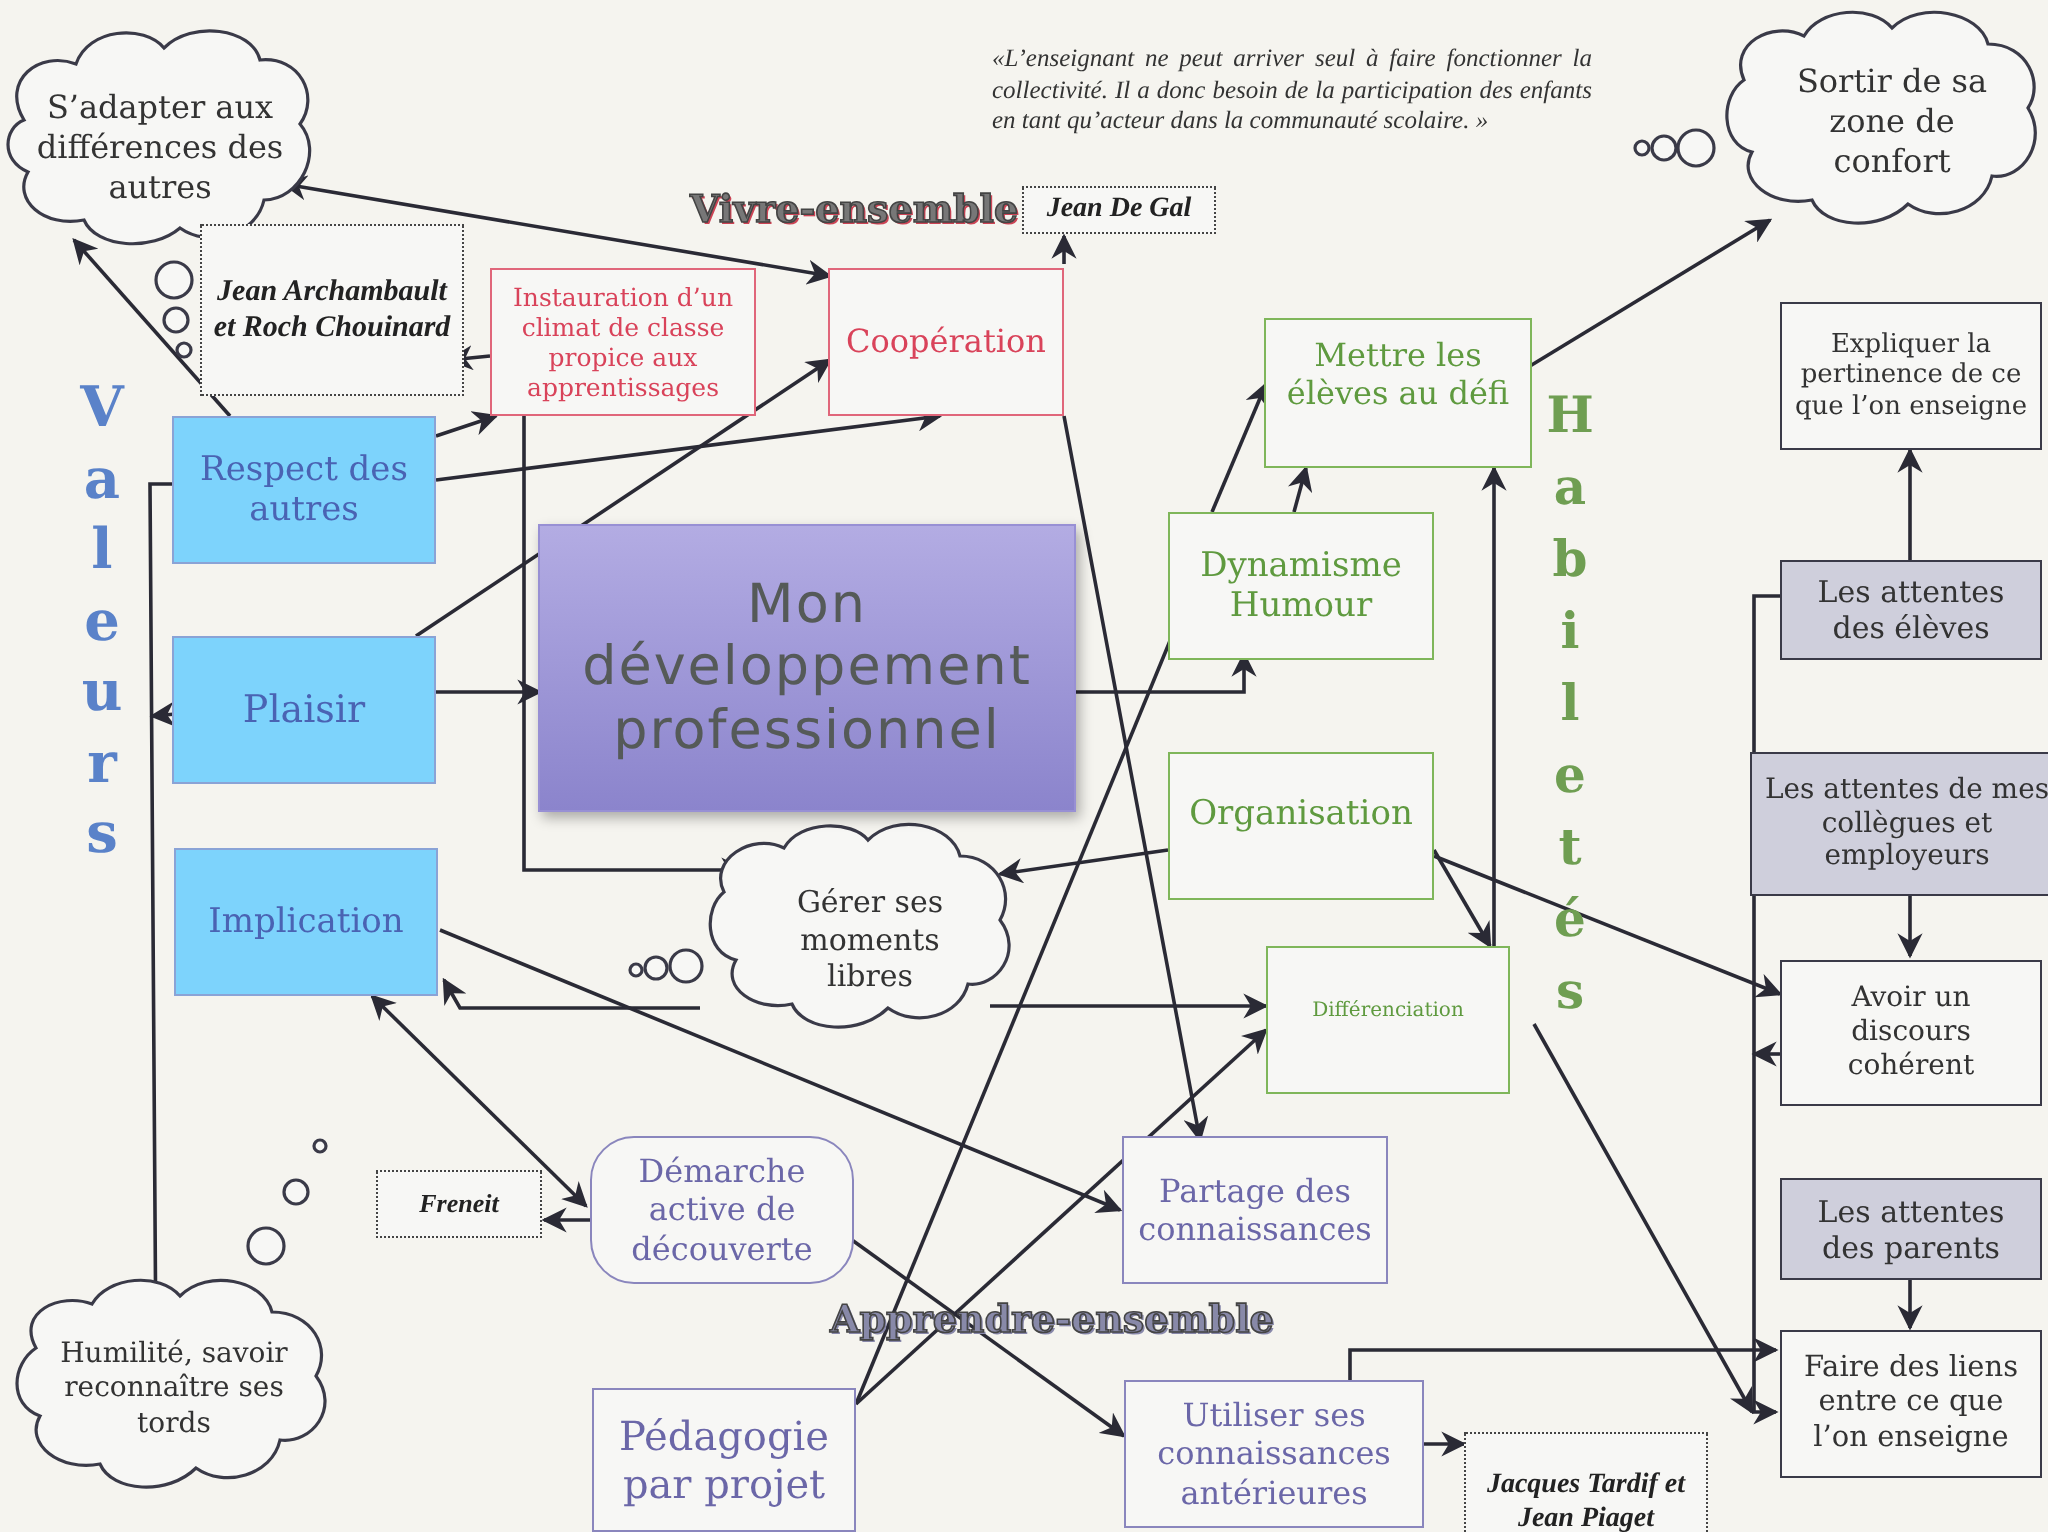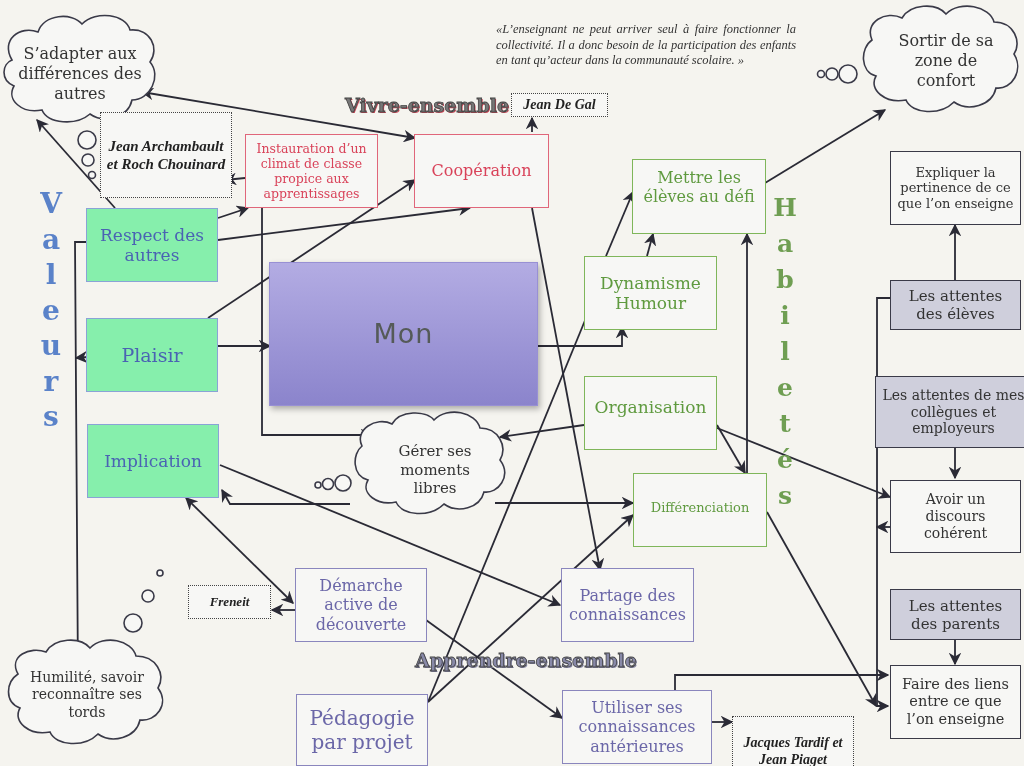--- a/index.html
+++ b/index.html
@@ -1,19 +1,19 @@
 <!DOCTYPE html>
 <html><head>
 <meta charset="utf-8">
 <style>
   html,body{margin:0;padding:0;}
   body{width:1024px;height:766px;background:#f5f4ef;position:relative;overflow:hidden;font-family:"DejaVu Serif",serif;}
   #links{position:absolute;left:0;top:0;width:1024px;height:766px;}
   .node{position:absolute;box-sizing:border-box;display:flex;align-items:center;justify-content:center;text-align:center;line-height:1.2;padding:2px 4px;}
-  .blue{border:1.5px solid #8aa3d6;color:#4a63b3;background:#86efac;font-size:17px;}
+  .blue{border:1.5px solid #8aa3d6;color:#4a63b3;background:#7dd3fc;font-size:17px;}
   .green{border:1.5px solid #7fb65a;color:#5f9a3f;background:#f7f7f5;font-size:16px;}
   .red{border:1.5px solid #e0667a;color:#d9435a;background:#f7f7f5;}
   .lav{border:1.5px solid #8a86bd;color:#6b67a8;background:#f7f7f5;font-size:16px;}
   .grey{border:1.5px solid #3a3a48;color:#333;background:#f7f7f5;font-size:14px;}
   .greyfill{border:1.5px solid #3a3a48;color:#333;background:#cfcfdc;font-size:15px;}
   .ref{border:1.5px dotted #444;color:#222;background:#f7f7f5;font-style:italic;font-weight:bold;font-family:"Liberation Serif",serif;font-size:14px;}
   .center{background:linear-gradient(#b3ace3,#8b84cc);border:1px solid #9890d4;box-shadow:2px 3px 6px rgba(0,0,0,0.3);color:#555a58;font-family:"DejaVu Sans",sans-serif;font-size:27px;letter-spacing:1px;line-height:1.15;}
   .cloud-text{position:absolute;text-align:center;color:#333;font-size:15px;line-height:1.25;display:flex;align-items:center;justify-content:center;}
   .section{position:absolute;font-family:"DejaVu Serif",serif;font-weight:bold;font-size:19px;color:#777;-webkit-text-stroke:0.8px #444;text-shadow:1px 1px 0 #c45;margin-left:32px;}
   .section.learn{text-shadow:1px 1px 0 #88a;color:#8889a8;}
@@ -164,20 +164,22 @@
     <span>s</span>
   </div>
 
 <div class="quote" style="left:496px;top:22px;width:300px;">«L’enseignant ne peut arriver seul à faire fonctionner la collectivité. Il a donc besoin de la participation des enfants en tant qu’acteur dans la communauté scolaire. »</div>
 <div class="node ref" style="left:511px;top:93px;width:97px;height:24px;">
     <span>Jean De Gal</span>
   </div>
 
 <div class="node center" style="left:269px;top:262px;width:269px;height:144px;flex-direction:column;">
   <span>Mon</span>
+  <span>développement</span>
+  <span>professionnel</span>
 </div>
 
 <div class="node blue" style="left:86px;top:208px;width:132px;height:74px;">
     <span>Respect des autres</span>
   </div>
 <div class="node blue" style="left:86px;top:318px;width:132px;height:74px;font-size:19px;">
     <span>Plaisir</span>
   </div>
 <div class="node blue" style="left:87px;top:424px;width:132px;height:74px;text-align:right;">
     <span>Implication</span>
@@ -189,38 +191,38 @@
 <div class="node ref" style="left:188px;top:585px;width:83px;height:34px;font-size:13px;">
     <span>Freneit</span>
   </div>
 <div class="node ref" style="left:732px;top:716px;width:122px;height:72px;font-size:14px;">
     <span>Jacques Tardif et Jean Piaget</span>
   </div>
 
 <div class="node red" style="left:245px;top:134px;width:133px;height:74px;font-size:12.5px;">
     <span>Instauration d’un climat de classe propice aux apprentissages</span>
   </div>
-<div class="node red" style="left:414px;top:134px;width:135px;height:74px;font-size:16px;">
+<div class="node red" style="left:414px;top:134px;width:118px;height:74px;font-size:16px;">
     <span>Coopération</span>
   </div>
 
 <div class="node green" style="left:632px;top:159px;width:134px;height:75px;align-items:flex-start;padding-top:8px;">
     <span>Mettre les élèves au défi</span>
   </div>
 <div class="node green" style="left:584px;top:256px;width:133px;height:74px;font-size:17px;">
     <span>Dynamisme Humour</span>
   </div>
 <div class="node green" style="left:584px;top:376px;width:133px;height:74px;font-size:17px;align-items:flex-start;padding-top:20px;">
     <span>Organisation</span>
   </div>
-<div class="node green" style="left:633px;top:473px;width:134px;height:74px;font-size:13px;align-items:flex-start;padding-top:26px;">
+<div class="node green" style="left:633px;top:473px;width:122px;height:74px;font-size:10px;align-items:flex-start;padding-top:26px;">
     <span>Différenciation</span>
   </div>
 
-<div class="node lav" style="left:295px;top:568px;width:132px;height:74px;">
+<div class="node lav" style="left:295px;top:568px;width:132px;height:74px;border-radius:22px;">
     <span>Démarche active de découverte</span>
   </div>
 <div class="node lav" style="left:561px;top:568px;width:133px;height:74px;">
     <span>Partage des connaissances</span>
   </div>
 <div class="node lav" style="left:296px;top:694px;width:132px;height:72px;font-size:20px;justify-content:flex-end;">
     <span>Pédagogie par projet</span>
   </div>
 <div class="node lav" style="left:562px;top:690px;width:150px;height:74px;">
     <span>Utiliser ses connaissances antérieures</span>

